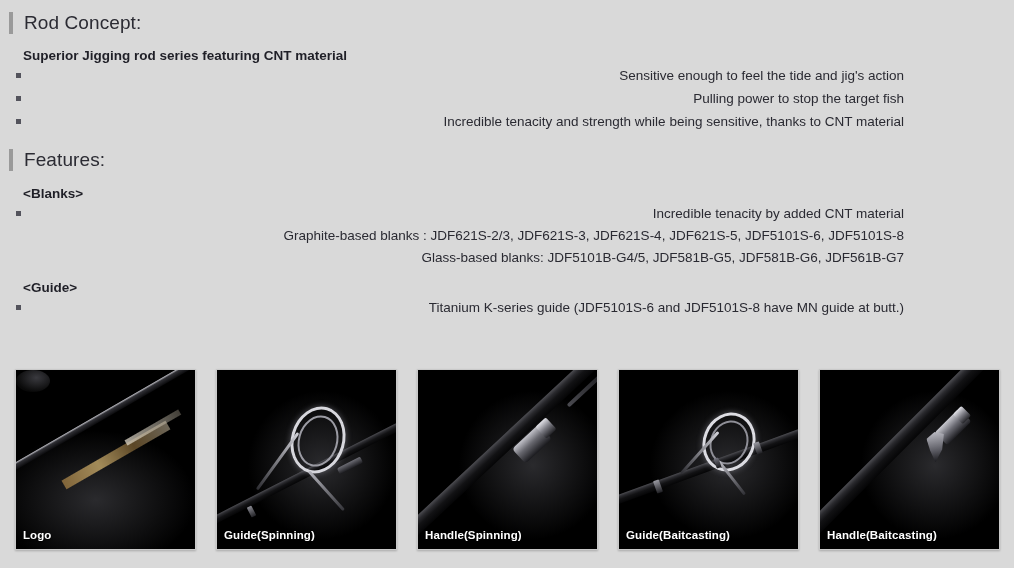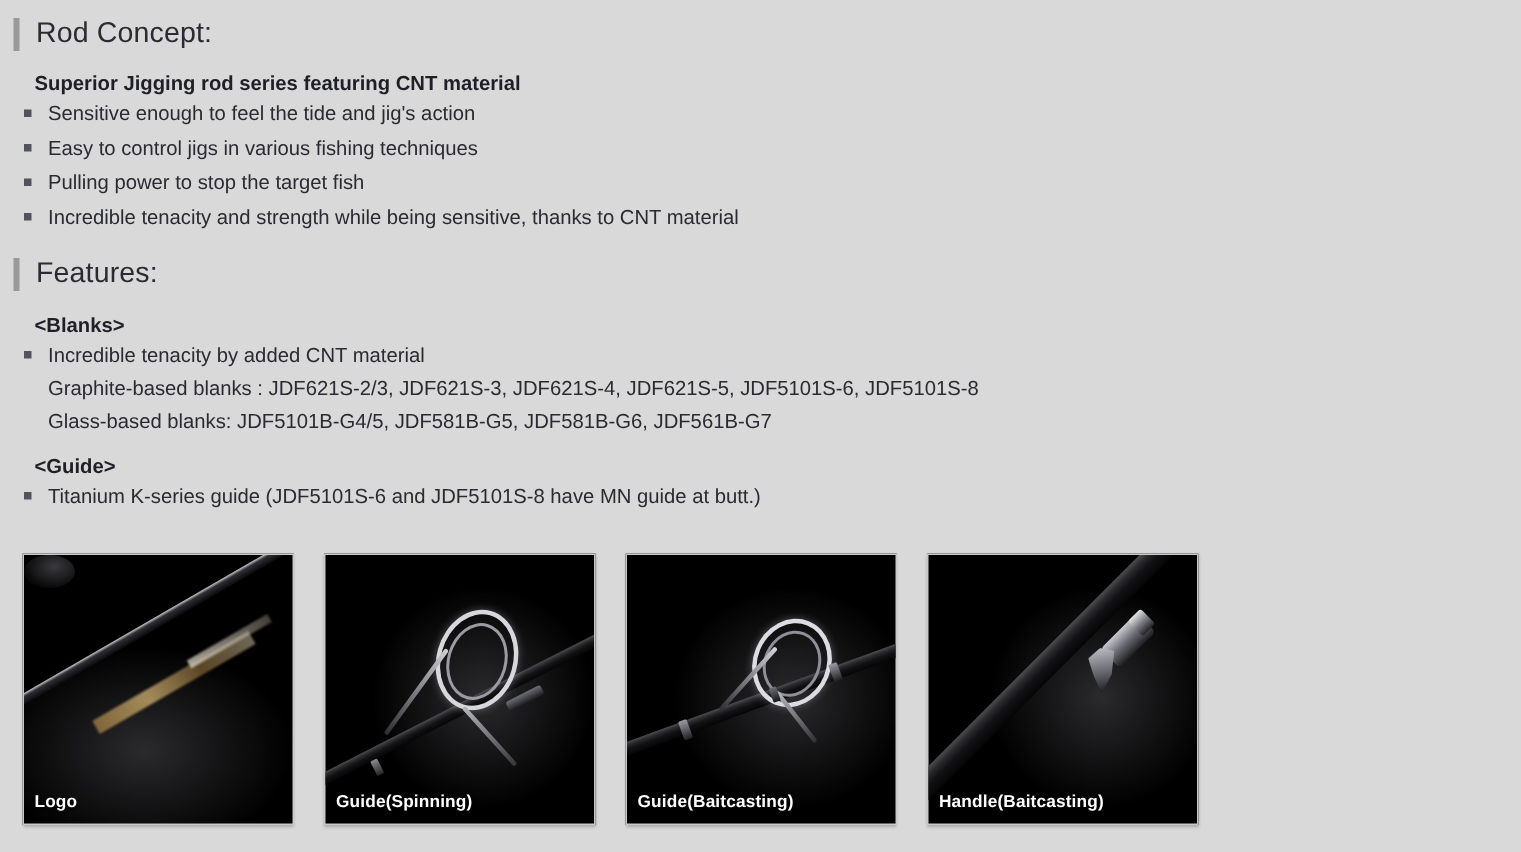--- a/index.html
+++ b/index.html
@@ -54,20 +54,21 @@
     color: #1f1f27;
     padding-left: 23px;
     line-height: 17px;
   }
 
   
   ul.bullets {
     list-style: none;
     margin: 0;
     padding: 0 0 0 11px;
+    text-align: right;
   }
   ul.bullets > li {
     position: relative;
     padding-left: 21px;
     font-size: 13.5px;
     line-height: 23px;
     color: #2a2a32;
   }
   ul.bullets > li .sq-bullet {
     position: absolute;
@@ -381,21 +382,20 @@
 
     <div class="sub-heading concept-sub">Superior Jigging rod series featuring CNT material</div>
 
     <ul class="bullets concept-list">
       <li>
         <span class="sq-bullet"></span>
         <span>Sensitive enough to feel the tide and jig's action</span>
       </li>
       <li>
         <span class="sq-bullet"></span>
-        <span>Easy to control jigs in various fishing techniques</span>
       </li>
       <li>
         <span class="sq-bullet"></span>
         <span>Pulling power to stop the target fish</span>
       </li>
       <li>
         <span class="sq-bullet"></span>
         <span>Incredible tenacity and strength while being sensitive, thanks to CNT material</span>
       </li>
     </ul>
@@ -449,20 +449,30 @@
         <div class="t2-ringO"></div>
         <div class="t2-ringI"></div>
         <div class="rod-thin t2-leg1"></div>
         <div class="rod-thin t2-leg2"></div>
         <div class="ring t2-wrap"></div>
         <div class="ring t2-band"></div>
       </div>
       <span class="caption">Guide(Spinning)</span>
     </div>
 
+    <div class="thumb">
+      <div class="photo">
+        <div class="glow" style="left:40px;top:20px;width:150px;height:150px;"></div>
+        <div class="rod t3-blank"></div>
+        <div class="rod-thin t3-tip"></div>
+        <div class="ring t3-seat"></div>
+        <div class="ring t3-nut"></div>
+      </div>
+      <span class="caption">Handle(Spinning)</span>
+    </div>
 
     <div class="thumb">
       <div class="photo">
         <div class="glow" style="left:30px;top:20px;width:160px;height:150px;"></div>
         <div class="rod t4-blank"></div>
         <div class="t4-ringO"></div>
         <div class="t4-ringI"></div>
         <div class="rod-thin t4-leg1"></div>
         <div class="rod-thin t4-leg2"></div>
         <div class="ring t4-b1"></div>

